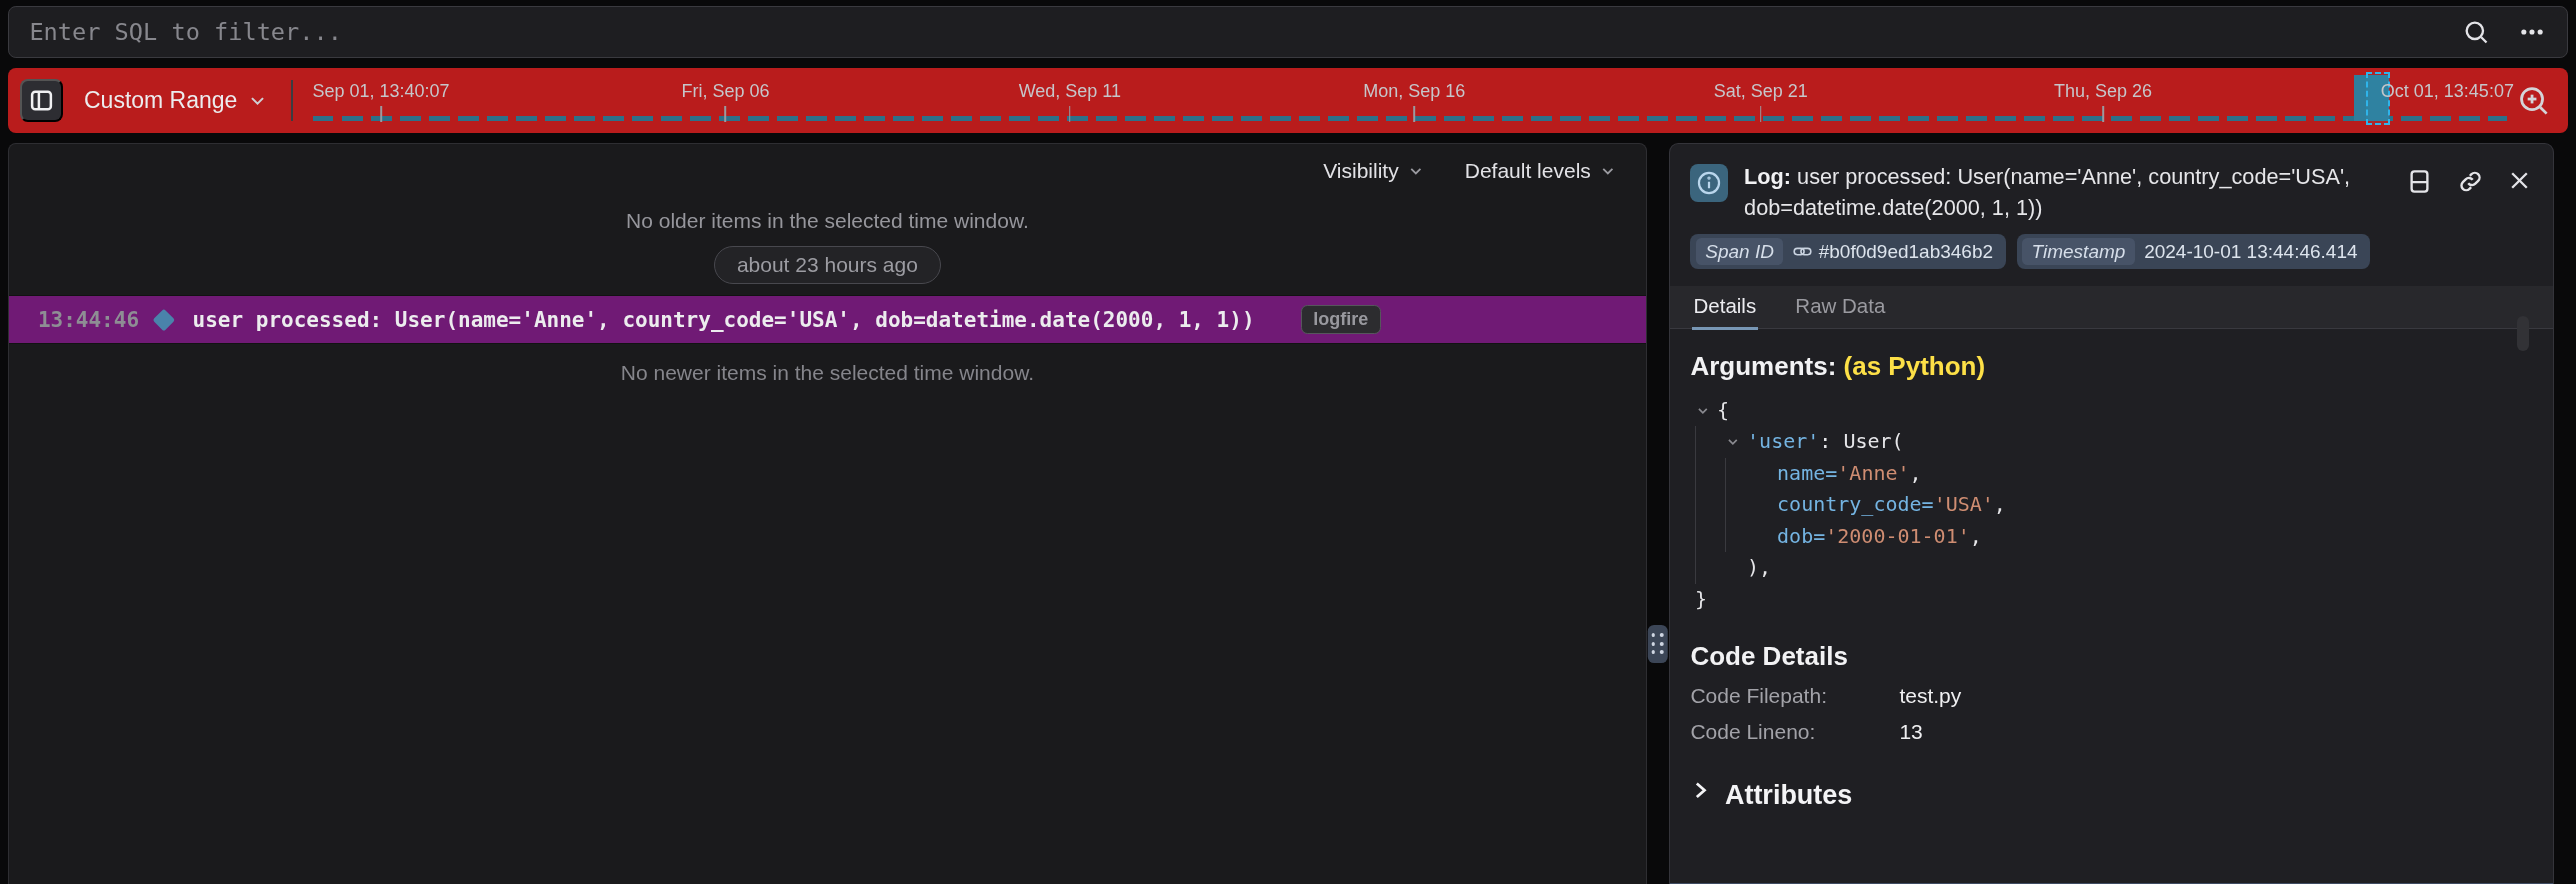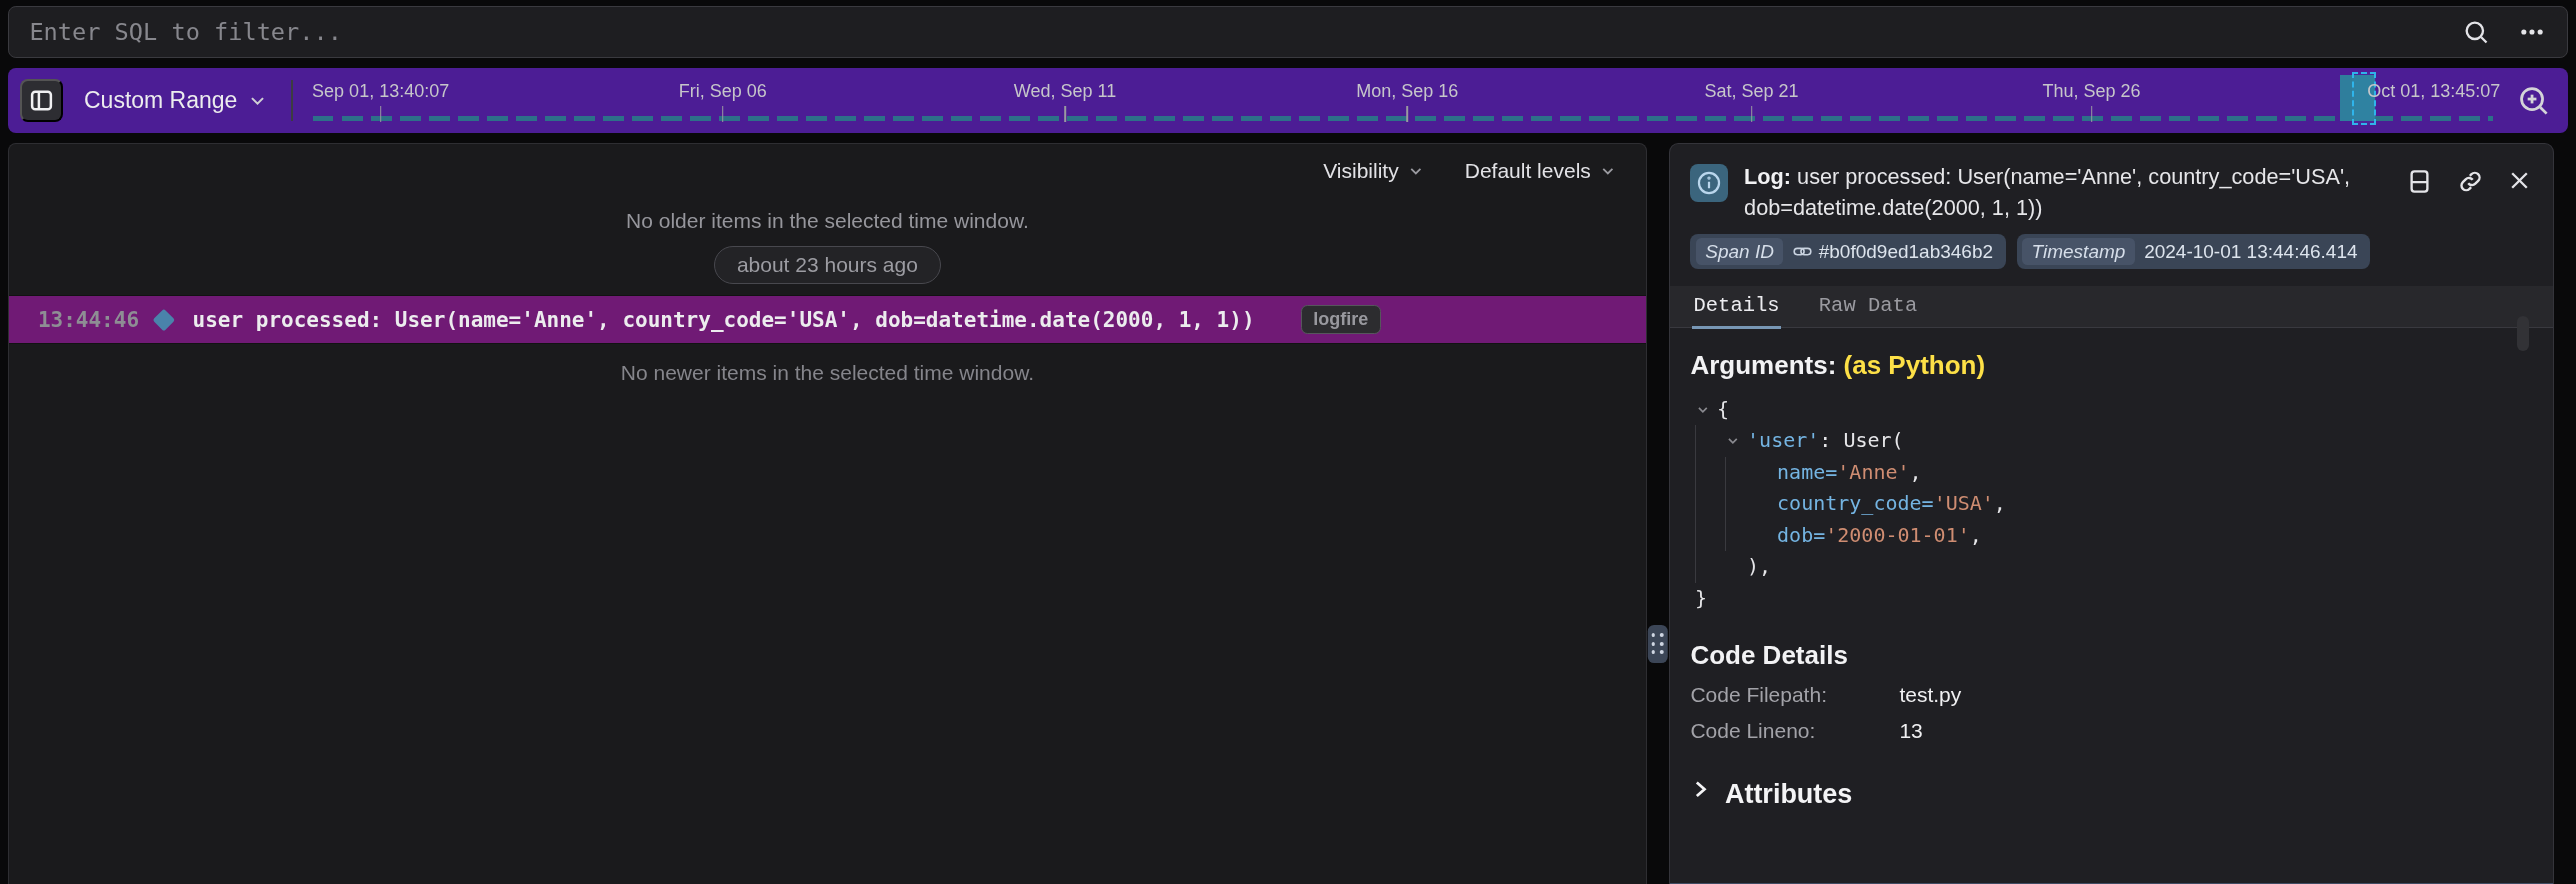--- a/index.html
+++ b/index.html
@@ -15,27 +15,27 @@
     background:#1e1e21; border:1.6px solid #3a3a3f; border-radius:7.9px;
     display:flex; align-items:center; padding:0 20.5px;
   }
   .search-placeholder { font-family:"DejaVu Sans Mono", monospace; font-size:23.6px; color:#87878d; flex:1; }
   .search-actions { display:flex; align-items:center; gap:28px; }
   .icon-btn { display:flex; align-items:center; justify-content:center; cursor:pointer; background:none; border:none; }
 
   
   .toolbar {
     position:absolute; left:7.9px; top:68px; width:2560px; height:65px;
-    background:#4c1d95; border-radius:7.9px; display:flex; align-items:center;
+    background:#b91c1c; border-radius:7.9px; display:flex; align-items:center;
   }
   .sidebar-btn { margin-left:12.6px; width:43px; height:43px; border-radius:7.9px; background:#2d2d32;
     display:flex; align-items:center; justify-content:center; }
   .range-btn { margin-left:20.5px; display:flex; align-items:center; gap:11px; font-size:23px; color:#ececee; }
   .toolbar-divider { width:1.6px; height:41px; background:#3c3c41; margin:0 20.5px 0 23.6px; }
-  .timeline { position:relative; flex:1; height:100%; margin-right:23px; }
+  .timeline { position:relative; flex:1; height:100%; margin-right:9px; }
   .tl-tick { position:absolute; top:12.6px; transform:translateX(-50%); font-size:18px; color:#c6c6ca; white-space:nowrap; text-align:center; }
   .tl-tickline { position:absolute; top:38px; width:1.6px; height:15.7px; background:#9a9aa0; transform:translateX(-50%); }
   .dash-line { position:absolute; left:0; right:0; bottom:11.8px; height:5.5px;
     background:repeating-linear-gradient(90deg,#2d7089 0 20.5px, transparent 20.5px 29px); }
   .spike { position:absolute; right:118px; width:35px; bottom:11.8px; height:46px; background:#2f7e9c; }
   .selection-box { position:absolute; right:117px; width:23.6px; top:3.9px; bottom:7.9px;
     border:2.4px dashed #2fb4ea; background:rgba(47,180,234,0.08); }
   .zoom-btn { margin-right:17.3px; }
 
   
@@ -72,21 +72,21 @@
     display:flex; align-items:center; justify-content:center; margin-top:3.1px; }
   .dp-title { flex:1; margin-left:15.7px; font-size:21.7px; line-height:31px; color:#e6e6e9; max-width:622px; }
   .dp-title b { color:#f2f2f4; }
   .dp-actions { margin-left:auto; display:flex; gap:23.6px; align-items:flex-start; padding-top:6.3px; }
   .badges { display:flex; flex-wrap:wrap; gap:11px; padding:11px 20.5px 0 20.5px; }
   .badge { display:inline-flex; align-items:center; background:#3a4556; border-radius:7.9px;
     padding:3.9px 12.6px 3.9px 5.5px; font-size:19px; color:#dde4ed; }
   .badge-label { font-style:italic; background:#475367; border-radius:5.5px; padding:2.4px 9.4px; margin-right:9.4px; color:#d6dee9; }
   .badge .link-glyph { margin-right:7px; display:flex; }
   .tab-strip { margin-top:17.3px; background:#28282c; border-bottom:1.6px solid #39393f;
-    display:flex; gap:36px; padding:0 0 0 22px;font-family:Liberation Mono, monospace; }
+    display:flex; gap:36px; padding:0 0 0 22px; }
   .tab { font-size:20.5px; color:#9a9aa0; padding:7.9px 1.6px 8.7px 1.6px; border-bottom:3.9px solid transparent; margin-bottom:-1.6px; }
   .tab.active { color:#ececf0; border-bottom-color:#7897b5; }
   .dp-body { padding:0 20.5px; }
   .args-heading { margin-top:22px; font-size:26px; font-weight:bold; color:#f2f2f4; }
   .args-heading .sub { color:#fde047; }
   .code-tree { margin-top:12.6px; font-family:"DejaVu Sans Mono", monospace; font-size:20px; line-height:31.5px; color:#e6e6e9; padding-left:4.7px; }
   .code-line { display:flex; align-items:stretch; white-space:pre; }
   .guide { display:inline-block; width:30px; border-left:1.6px solid #3a3a3f; }
   .chev { width:22px; display:inline-flex; align-items:center; color:#8a8a90; }
   .tok-k { color:#74b4e2; }

